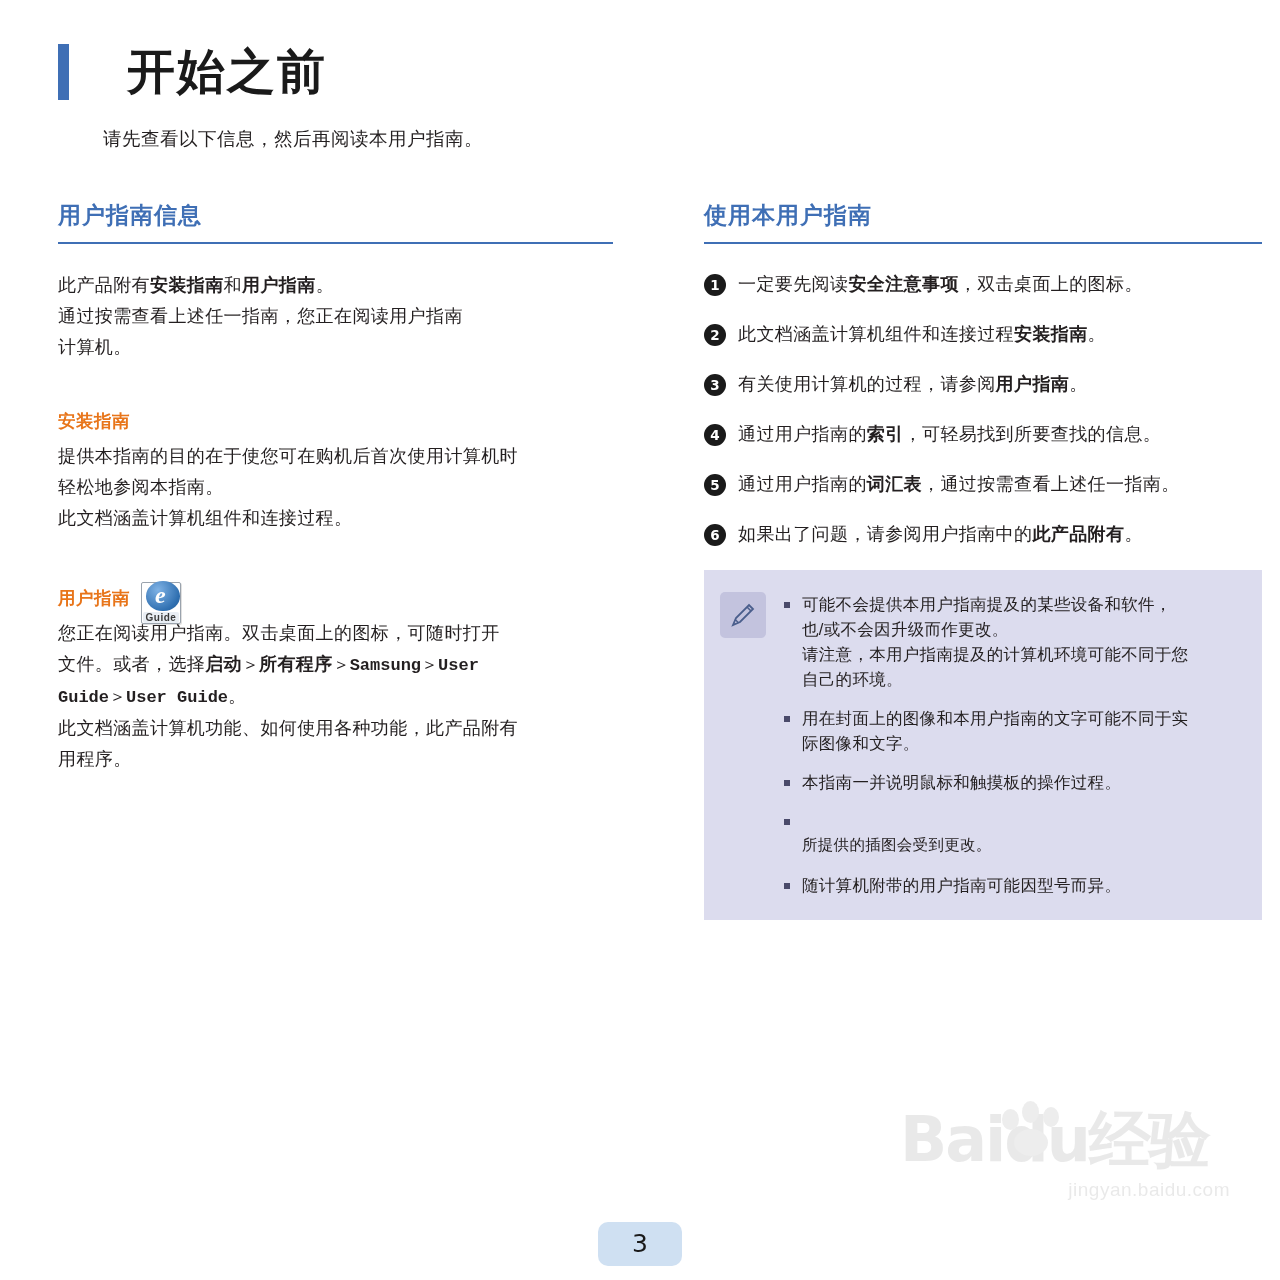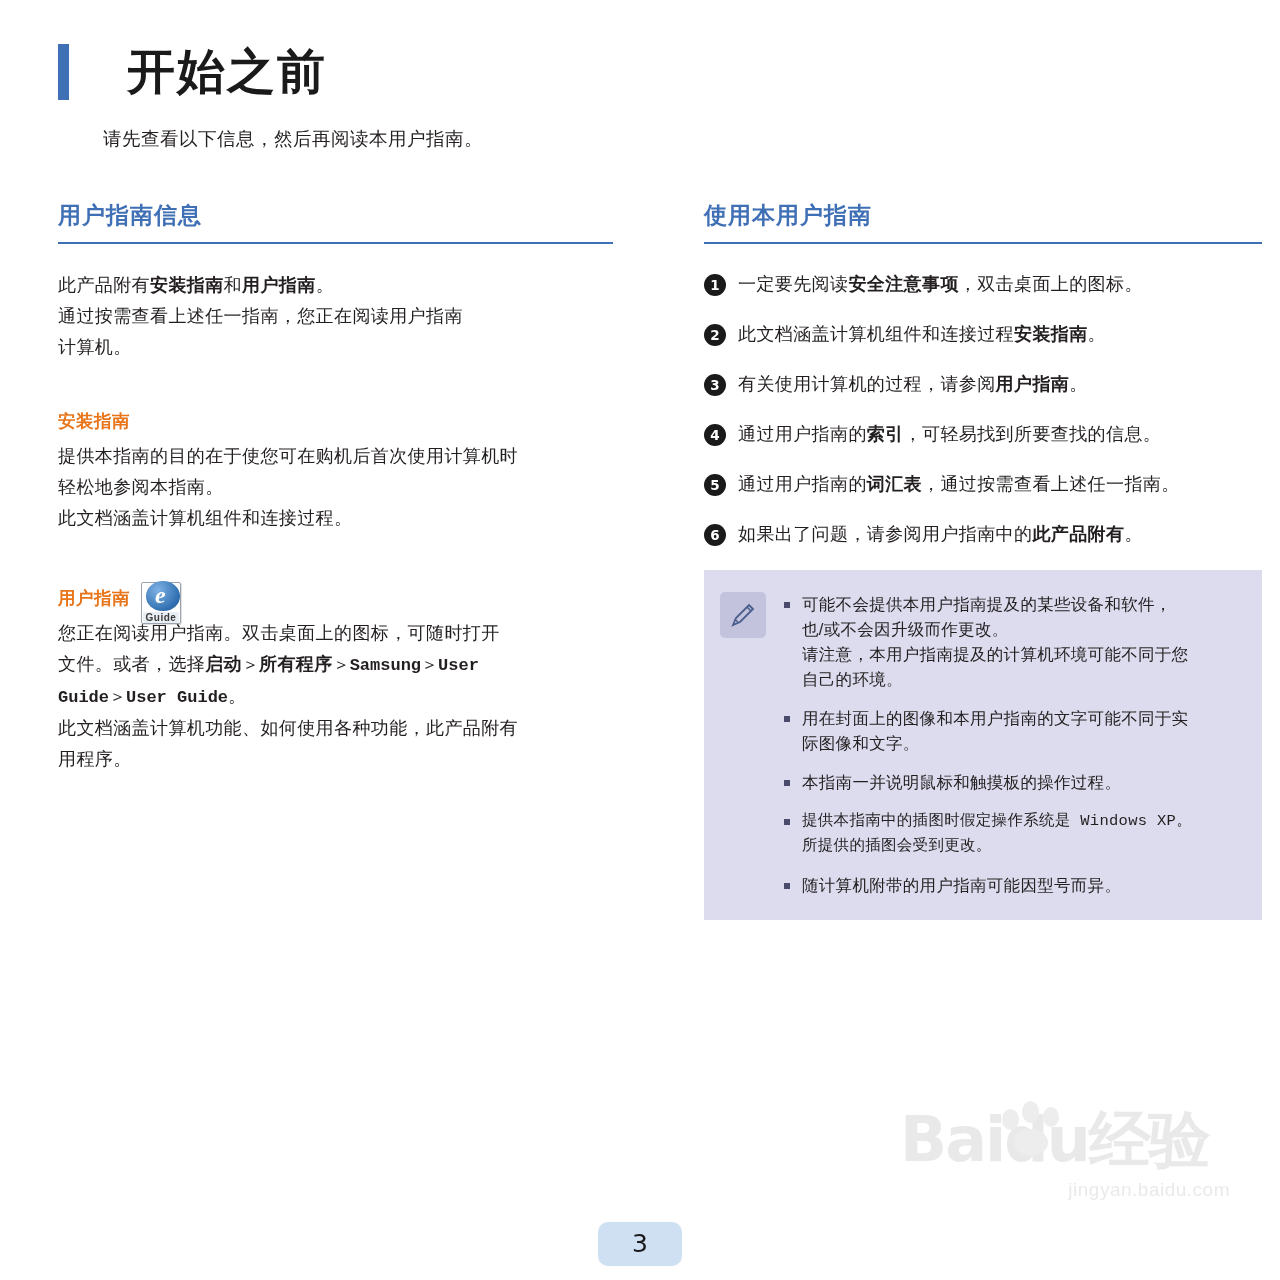--- a/index.html
+++ b/index.html
@@ -359,21 +359,21 @@
         </li>
         <li>
           <span class="bullet"></span>
           <span class="txt">
             <span>本指南一并说明鼠标和触摸板的操作过程。</span>
           </span>
         </li>
         <li>
           <span class="bullet"></span>
           <span class="txt mono2">
-            <span>提供本指南中的插图时假定操作系统是 Windows XP。</span><br>
+            <br>
             <span>所提供的插图会受到更改。</span>
           </span>
         </li>
         <li>
           <span class="bullet"></span>
           <span class="txt">
             <span>随计算机附带的用户指南可能因型号而异。</span>
           </span>
         </li>
       </ul>

